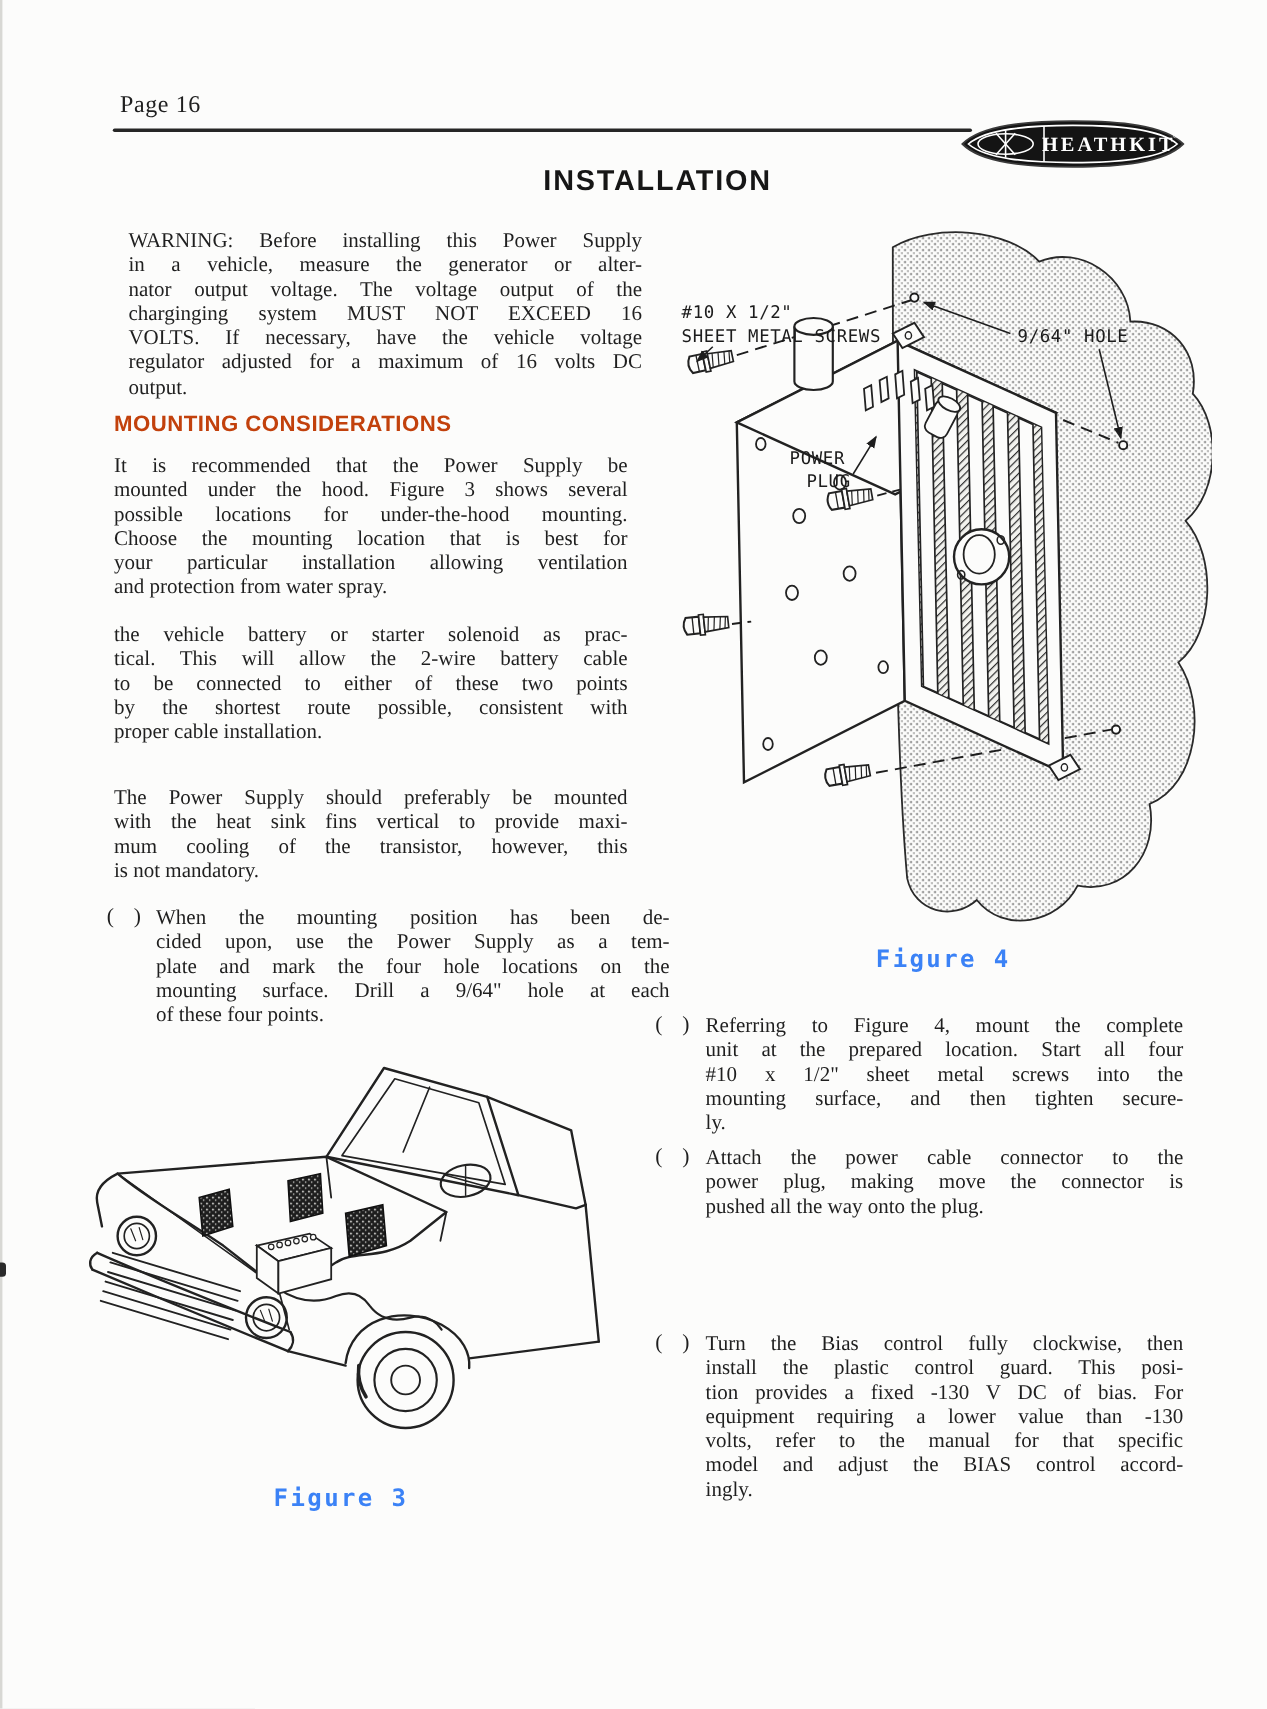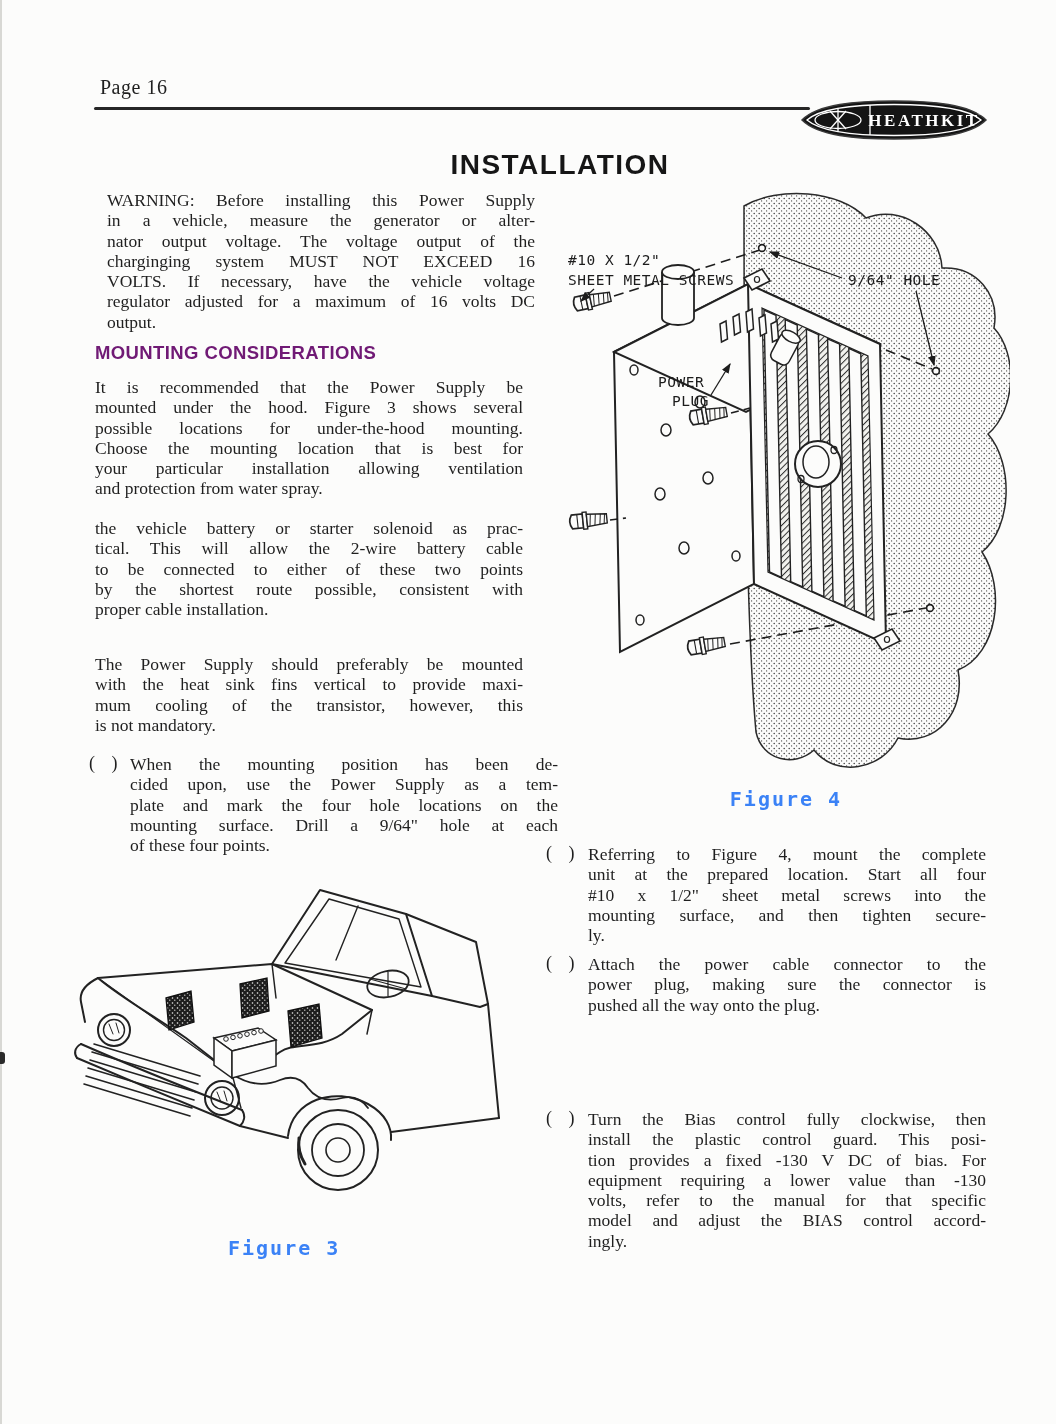--- a/index.html
+++ b/index.html
@@ -5,35 +5,35 @@
   html,body{margin:0;padding:0;background:#e8e8e6;}
   .page{position:relative;width:1056px;height:1424px;background:#fcfcfb;overflow:hidden;
         font-family:"Liberation Serif","DejaVu Serif",serif;color:#1f1f1f;}
   .edge-shade{position:absolute;left:0;top:0;width:2px;height:100%;background:#d8d8d4;}
   .artifact-tick{position:absolute;left:0;top:1052px;width:5px;height:12px;background:#2a2a2a;border-radius:0 3px 3px 0;}
 
   .page-num{position:absolute;left:100px;top:76px;font-size:20px;letter-spacing:0.5px;}
   .rule{position:absolute;left:94px;top:107px;width:716px;height:3px;background:#262626;border-radius:2px;}
   .badge{position:absolute;left:798px;top:97px;width:192px;height:46px;}
 
-  .title{position:absolute;left:95px;top:133px;width:898px;margin:16px;text-align:center;
+  .title{position:absolute;left:95px;top:133px;width:898px;margin:4px;text-align:center;
          font-family:"Liberation Sans","DejaVu Sans",sans-serif;font-weight:bold;
-         font-size:28px;letter-spacing:1.5px;color:#161616;}
+         font-size:24px;letter-spacing:1.5px;color:#161616;}
 
   
   .tb{position:absolute;font-size:17.5px;line-height:20.3px;}
   .tline{text-align:justify;text-align-last:justify;white-space:normal;}
   .tline-last{text-align-last:left;}
   .col-l{left:95px;width:428px;}
   .col-r{left:546px;width:440px;}
 
   .warning{top:190px;margin-left:12px;}
   .sub-heading{position:absolute;left:95px;top:342px;margin:0;
       font-family:"Liberation Sans","DejaVu Sans",sans-serif;font-size:18.5px;
-      font-weight:bold;letter-spacing:0.4px;color:#701a75;}
+      font-weight:bold;letter-spacing:0.4px;color:#c2410c;}
   .p-intro{top:377px;}
   .p-batt{top:518px;}
   .p-heat{top:654px;}
 
   .check{padding-left:35px;}
   .col-r.check{padding-left:42px;width:398px;}
   .check .mk{position:absolute;left:-6px;top:-1px;letter-spacing:6px;font-size:18px;}
   .col-r .mk{left:0px;}
   .check-l1{top:754px;}
   .item-referring{top:844px;}
@@ -343,21 +343,21 @@
         <div class="tline">#10 x 1/2" sheet metal screws into the</div>
         <div class="tline">mounting surface, and then tighten secure-</div>
         <div class="tline tline-last">ly.</div>
       </div>
   </div>
 
   <div class="tb col-r check item-attach">
     <span class="mk">( )</span>
     <div>
         <div class="tline">Attach the power cable connector to the</div>
-        <div class="tline">power plug, making sure the connector is</div>
+        <div class="tline">power plug, making move the connector is</div>
         <div class="tline tline-last">pushed all the way onto the plug.</div>
       </div>
   </div>
 
 
   <div class="tb col-r check item-bias">
     <span class="mk">( )</span>
     <div>
         <div class="tline">Turn the Bias control fully clockwise, then</div>
         <div class="tline">install the plastic control guard. This posi-</div>

